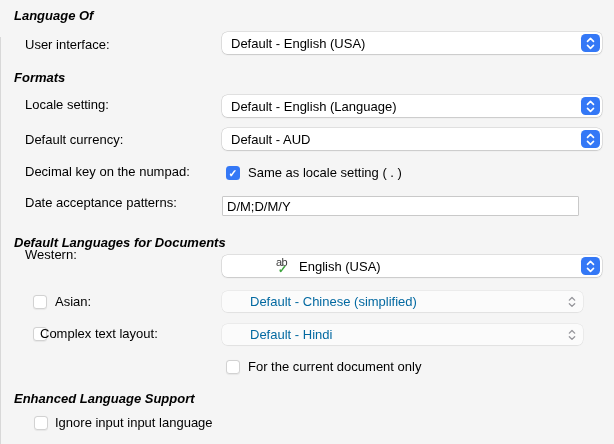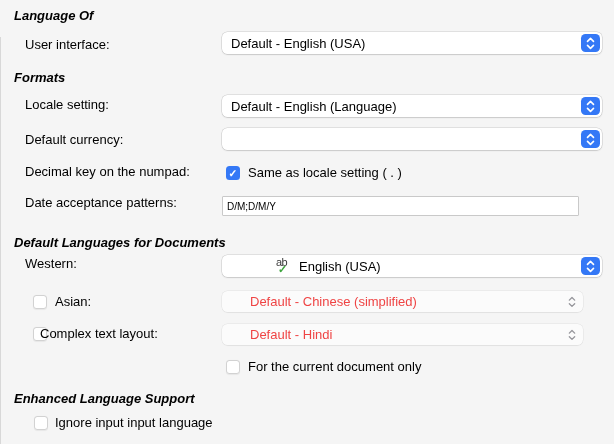--- a/index.html
+++ b/index.html
@@ -25,21 +25,21 @@
     box-shadow:0 0 0 0.5px rgba(0,0,0,0.17),0 1px 1.5px rgba(0,0,0,0.10);
     white-space:nowrap;overflow:hidden;text-align:right;
   }
   .sel .stepper{
     position:absolute;right:2px;top:2px;bottom:2px;width:19px;
     background:#3478f6;border-radius:4.5px;
     display:flex;align-items:center;justify-content:center;
   }
   .sel.disabled{
     background:#fbfbfb;
-    color:#ef4444;
+    color:#0369a1;
     padding-left:28px;
     box-shadow:0 0 0 0.5px rgba(0,0,0,0.08),0 1px 1px rgba(0,0,0,0.04);
   }
   .sel.disabled .stepper{background:transparent;}
 
   
   .checkbox{
     width:14px;height:14px;box-sizing:border-box;
     background:#fff;border-radius:3.5px;
     box-shadow:inset 0 0 0 1px #d2d2d2,0 0.5px 1px rgba(0,0,0,0.06);
@@ -48,21 +48,21 @@
   .checkbox.checked{background:#3478f6;box-shadow:none;}
   .checkbox.checked::after{
     content:"✓";color:#fff;font-size:10.5px;font-weight:700;line-height:1;
   }
 
   
   .txt{
     box-sizing:border-box;
     border:1px solid #c9c9c9;border-radius:1px;
     background:#fff;color:#000;
-    font-family:"Liberation Sans",sans-serif;font-size:10px;
+    font-family:"Liberation Sans",sans-serif;font-size:13px;
     padding:0 4px;outline:none;
   }
 
   
   .abicon{
     position:relative;width:18px;height:17px;margin-right:6px;flex:0 0 auto;margin-left:44px;
   }
   .abicon .ab{
     position:absolute;left:1px;top:-2px;
     font-size:11px;color:#3a3a3a;letter-spacing:-0.5px;
@@ -98,38 +98,39 @@
   <span class="stepper">
     <svg width="9" height="13" viewBox="0 0 9 13">
         <path d="M1.5 4.4 L4.5 1.4 L7.5 4.4" stroke="#fff" stroke-width="1.6" fill="none" stroke-linecap="round" stroke-linejoin="round"></path>
         <path d="M1.5 8.4 L4.5 11.4 L7.5 8.4" stroke="#fff" stroke-width="1.6" fill="none" stroke-linecap="round" stroke-linejoin="round"></path>
       </svg>
   </span>
 </div>
 
 <div class="abs lbl" style="top:132px">Default currency:</div>
 <div class="abs sel" style="left:222px;top:128px;width:380px;height:22px">
+  <span>Default - AUD</span>
   <span class="stepper">
     <svg width="9" height="13" viewBox="0 0 9 13">
         <path d="M1.5 4.4 L4.5 1.4 L7.5 4.4" stroke="#fff" stroke-width="1.6" fill="none" stroke-linecap="round" stroke-linejoin="round"></path>
         <path d="M1.5 8.4 L4.5 11.4 L7.5 8.4" stroke="#fff" stroke-width="1.6" fill="none" stroke-linecap="round" stroke-linejoin="round"></path>
       </svg>
   </span>
 </div>
 
 <div class="abs lbl" style="top:164px">Decimal key on the numpad:</div>
 <span class="abs checkbox checked" style="left:226px;top:166px"></span>
 <div class="abs" style="left:248px;top:165px">Same as locale setting ( . )</div>
 
 <div class="abs lbl" style="top:195px">Date acceptance patterns:</div>
 <input class="abs txt" style="left: 222px; top: 196px; width: 357px; height: 20px;" value="D/M;D/M/Y">
 
 <div class="abs heading" style="top:235px">Default Languages for Documents</div>
 
-<div class="abs lbl" style="top:256px">Western:</div>
+<div class="abs lbl" style="top:247px">Western:</div>
 <div class="abs sel" style="left:222px;top:255px;width:380px;height:22px">
   <span class="abicon">
     <span class="ab">ab</span>
     <span class="tick">✓</span>
   </span>
   <span>English (USA)</span>
   <span class="stepper">
     <svg width="9" height="13" viewBox="0 0 9 13">
         <path d="M1.5 4.4 L4.5 1.4 L7.5 4.4" stroke="#fff" stroke-width="1.6" fill="none" stroke-linecap="round" stroke-linejoin="round"></path>
         <path d="M1.5 8.4 L4.5 11.4 L7.5 8.4" stroke="#fff" stroke-width="1.6" fill="none" stroke-linecap="round" stroke-linejoin="round"></path>

